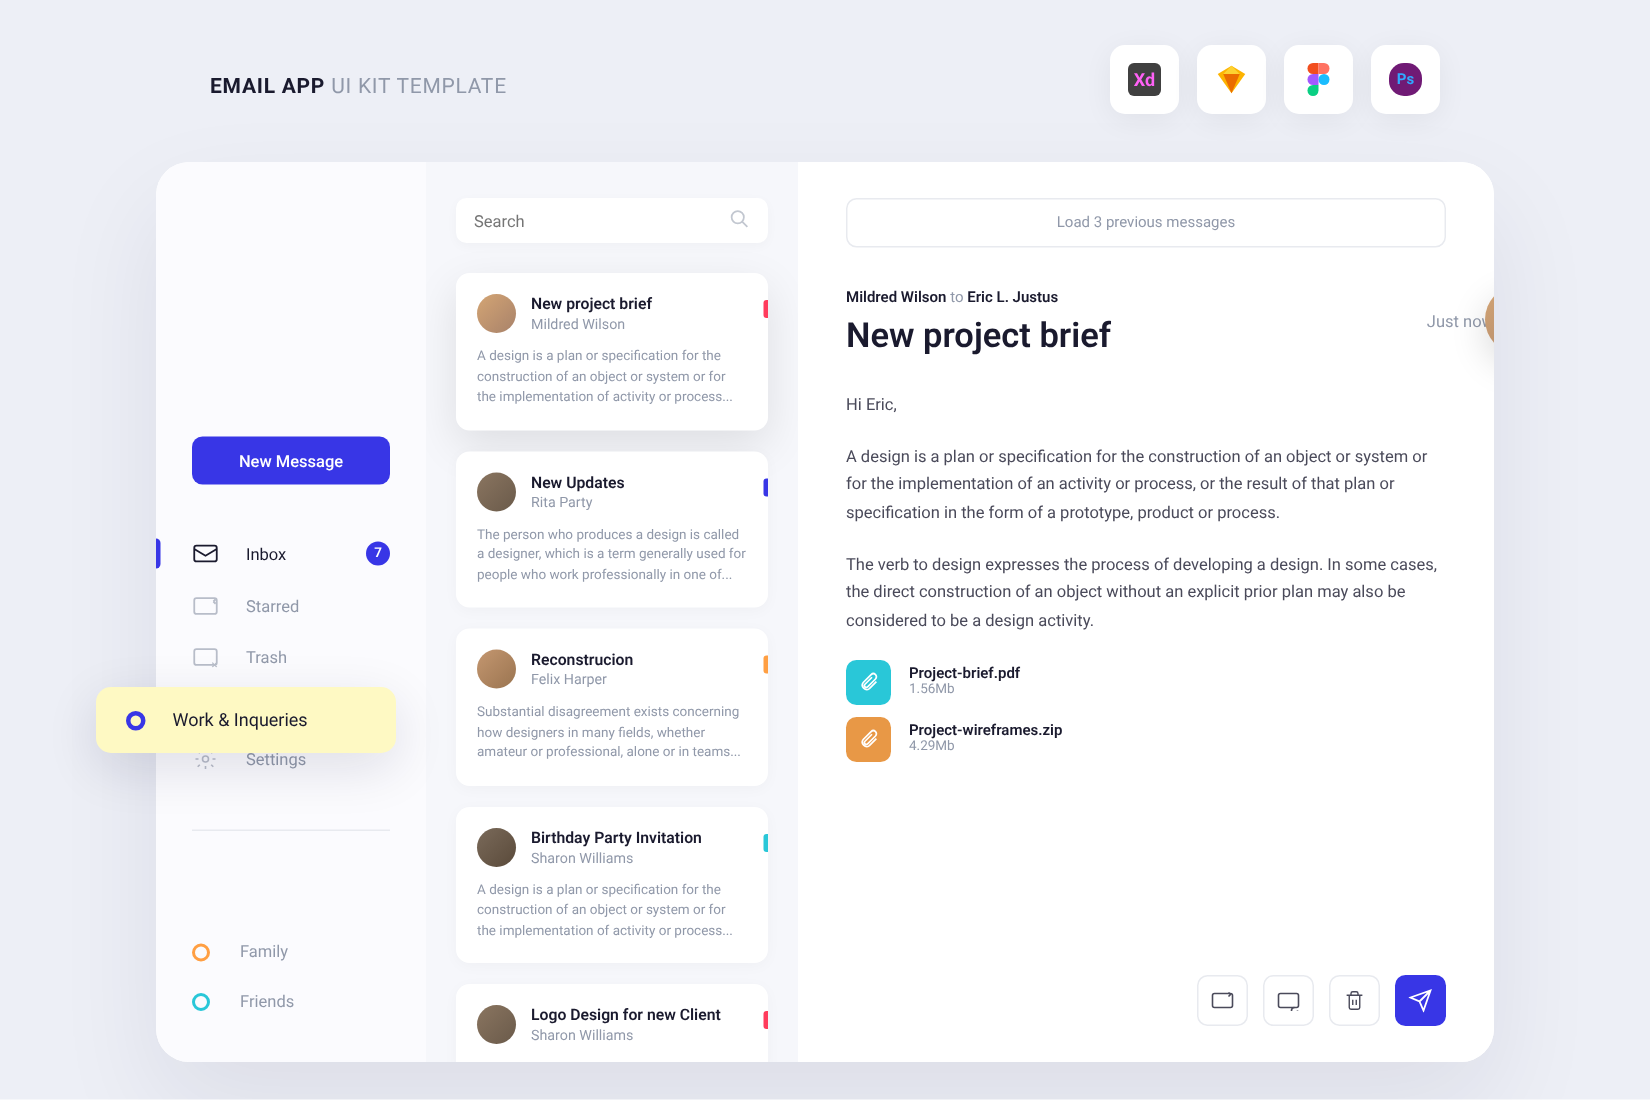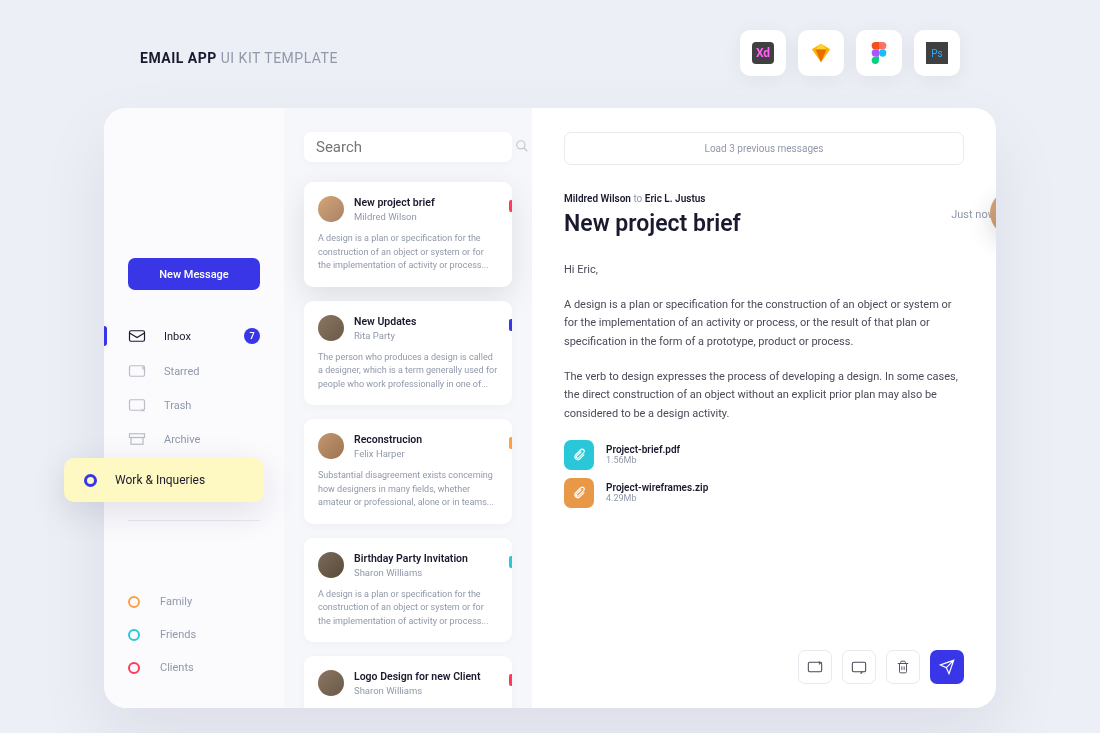--- a/index.html
+++ b/index.html
@@ -8,21 +8,21 @@
 .header { position: absolute; top: 50px; left: 140px; display: flex; align-items: center; }
 .header-title { font-size: 14px; letter-spacing: 0.5px; }
 .header-title .bold { font-weight: 700; color: #1a1a2e; }
 .header-title .light { font-weight: 400; color: #9098a9; }
 
 .tool-icons { position: absolute; top: 30px; right: 140px; display: flex; gap: 12px; }
 .tool-icon { width: 46px; height: 46px; background: #fff; border-radius: 10px; display: flex; align-items: center; justify-content: center; box-shadow: 0 4px 20px rgba(0,0,0,0.06); }
 .tool-xd { width: 22px; height: 22px; background:#404040; border-radius:4px; display:flex; align-items:center; justify-content:center; color:#ff61f6; font-size:12px; font-weight:700; }
 .tool-sketch-svg { width:22px; height:22px; }
 .tool-figma-svg { width:16px; height:22px; }
-.tool-ps { width:22px; height:22px; background:#404040; border-radius:0; display:flex; align-items:center; justify-content:center; color:#31a8ff; font-size:10px; font-weight:400; }
+.tool-ps { width:22px; height:22px; background:#701a75; border-radius:10px; display:flex; align-items:center; justify-content:center; color:#31a8ff; font-size:10px; font-weight:700; }
 
 .app { position: absolute; top: 108px; left: 104px; width: 892px; height: 600px; background: #fff; border-radius: 22px; display: flex; overflow: hidden; box-shadow: 0 30px 70px rgba(20,20,60,0.08); }
 
 .sidebar { width: 180px; background: #fbfbfe; padding: 24px 0; display: flex; flex-direction: column; border-top-left-radius:22px; border-bottom-left-radius:22px;justify-content:flex-end; }
 .new-msg-btn { margin: 0 24px 28px; background: #3836e6; color: #fff; border: none; border-radius: 7px; height: 32px; font-size: 11px; font-weight: 500; cursor: pointer; }
 .nav { display: flex; flex-direction: column; }
 .nav-item { display: flex; align-items: center; padding: 10px 24px; gap: 18px; cursor: pointer; color: #9098a9; font-size: 11px; position: relative; }
 .nav-item.active { color: #1a1a2e; }
 .nav-item.active::before { content:''; position:absolute; left:0; top:8px; bottom:8px; width:3px; background:#3836e6; border-radius:0 3px 3px 0; }
 .nav-icon { width: 18px; height: 14px; flex-shrink:0; display:flex; align-items:center; justify-content:center; }
@@ -36,21 +36,21 @@
 .tags { display: flex; flex-direction: column; }
 .tag-item { display: flex; align-items: center; padding: 10px 24px; gap: 20px; cursor: pointer; font-size: 11px; color: #9098a9; }
 .tag-circle { width: 12px; height: 12px; border-radius: 50%; border: 2.5px solid; flex-shrink:0; }
 
 .tag-float { position: absolute; left: 64px; top: 458px; width: 200px; height: 44px; background: #fef9c3; border-radius: 10px; display: flex; align-items: center; padding: 0 20px; gap: 18px; box-shadow: 0 10px 35px rgba(20,20,60,0.12); z-index: 10; }
 .tag-float .tag-circle { width: 13px; height: 13px; border-width: 3px; }
 .tag-float-label { font-size: 12px; color: #1a1a2e; }
 
 .list { width: 248px; background: #f6f7fb; padding: 24px 20px; overflow: hidden; }
 .search { display: flex; align-items: center; background: #fff; border-radius: 7px; height: 30px; padding: 0 12px; margin-bottom: 20px; box-shadow: 0 2px 8px rgba(0,0,0,0.03); }
-.search input { border: none; outline: none; flex: 1; font-size: 15px; color: #9098a9; background: transparent; }
+.search input { border: none; outline: none; flex: 1; font-size: 11px; color: #9098a9; background: transparent; }
 .search-icon svg { stroke:#c2c7d0; }
 
 .email-card { background: #fff; border-radius: 9px; padding: 14px; margin-bottom: 14px; position: relative; box-shadow: 0 2px 10px rgba(0,0,0,0.03); }
 .email-card.active { box-shadow: 0 10px 30px rgba(0,0,0,0.1); }
 .card-head { display: flex; gap: 10px; margin-bottom: 10px; align-items:center; }
 .avatar { width: 26px; height: 26px; border-radius: 50%; background: linear-gradient(135deg,#d4a574,#a8826a); flex-shrink:0; }
 .avatar.a2 { background: linear-gradient(135deg,#8a7560,#6a5a4a); }
 .avatar.a3 { background: linear-gradient(135deg,#c49770,#9a7450); }
 .avatar.a4 { background: linear-gradient(135deg,#7a6a5a,#5a4a3a); }
 .card-titles { display: flex; flex-direction: column; }
@@ -176,24 +176,20 @@
     <div class="tags">
       <div style="height:44px"></div>
       <div class="tag-item">
         <span class="tag-circle" style="border-color:#ff9f43"></span>
         <span>Family</span>
       </div>
       <div class="tag-item">
         <span class="tag-circle" style="border-color:#29c7d8"></span>
         <span>Friends</span>
       </div>
-      <div class="tag-item">
-        <span class="tag-circle" style="border-color:#ff3b5c"></span>
-        <span>Clients</span>
-      </div>
     </div>
   </div>
 
   <div class="list">
     <div class="search">
       <input placeholder="Search" style="">
       <span class="search-icon"><svg width="14" height="14" viewBox="0 0 24 24" fill="none" stroke-width="2">
             <circle cx="10" cy="10" r="7"></circle>
             <path d="M21 21l-6-6"></path>
           </svg></span>

